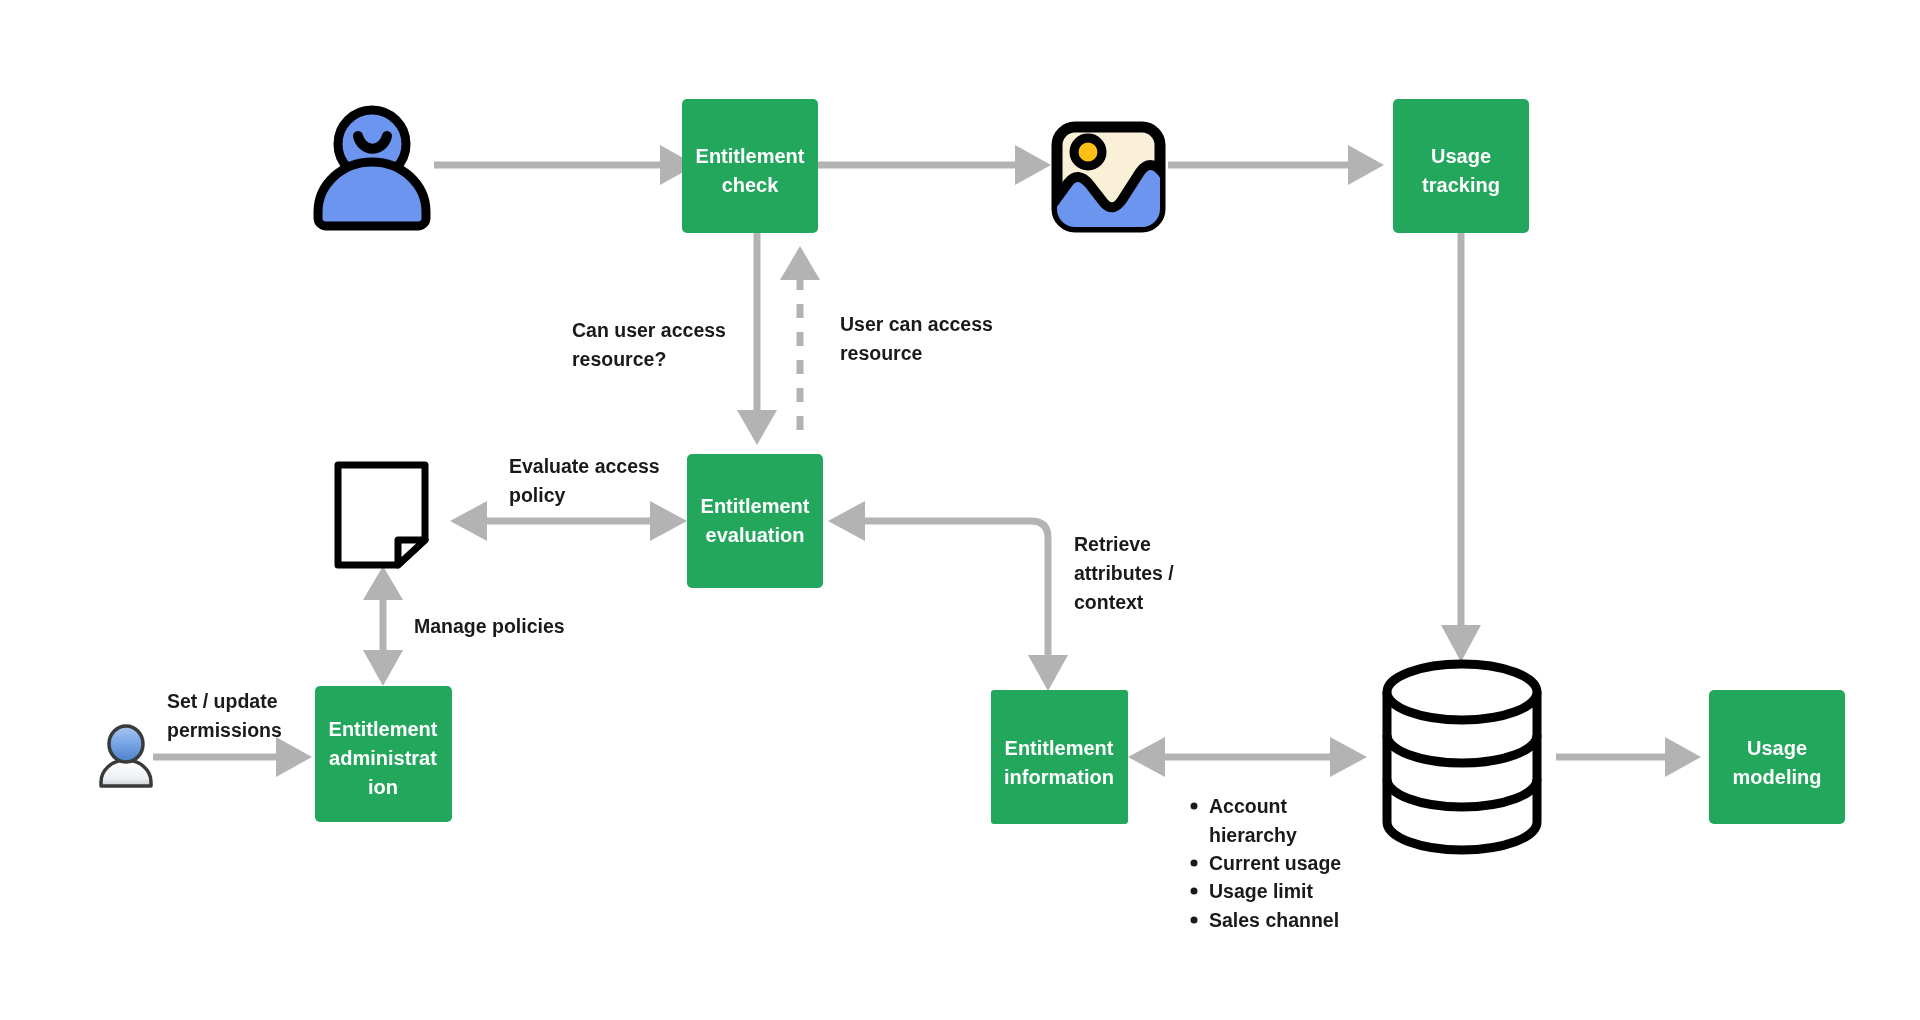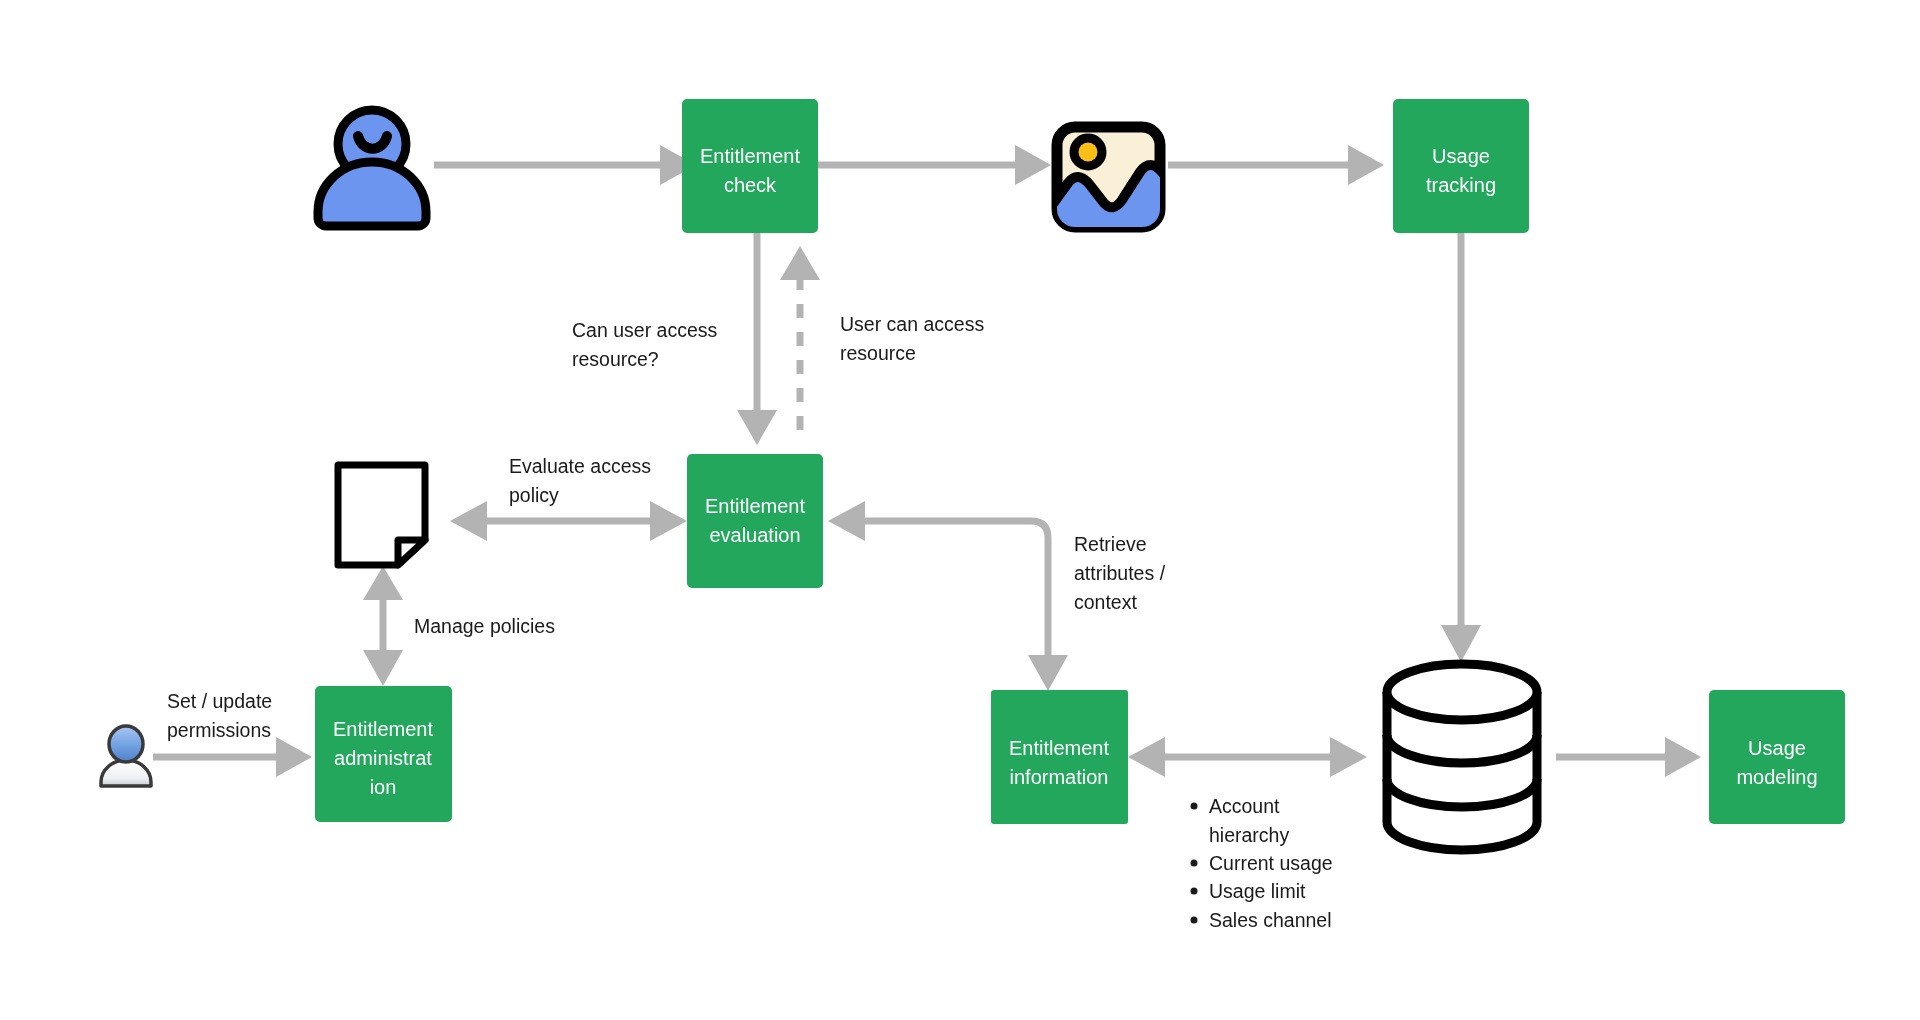--- a/index.html
+++ b/index.html
@@ -11,20 +11,21 @@
     width: 1920px;
     height: 1020px;
     font-family: "Liberation Sans", sans-serif;
     overflow: hidden;
   }
   #diagram-root {
     position: relative;
     width: 1920px;
     height: 1020px;
     background: #ffffff;
+    font-weight: bold;
   }
   svg.diagram {
     display: block;
     width: 1920px;
     height: 1020px;
   }
   .node-label {
     fill: #ffffff;
     font-family: "Liberation Sans", sans-serif;
     font-size: 20px;

